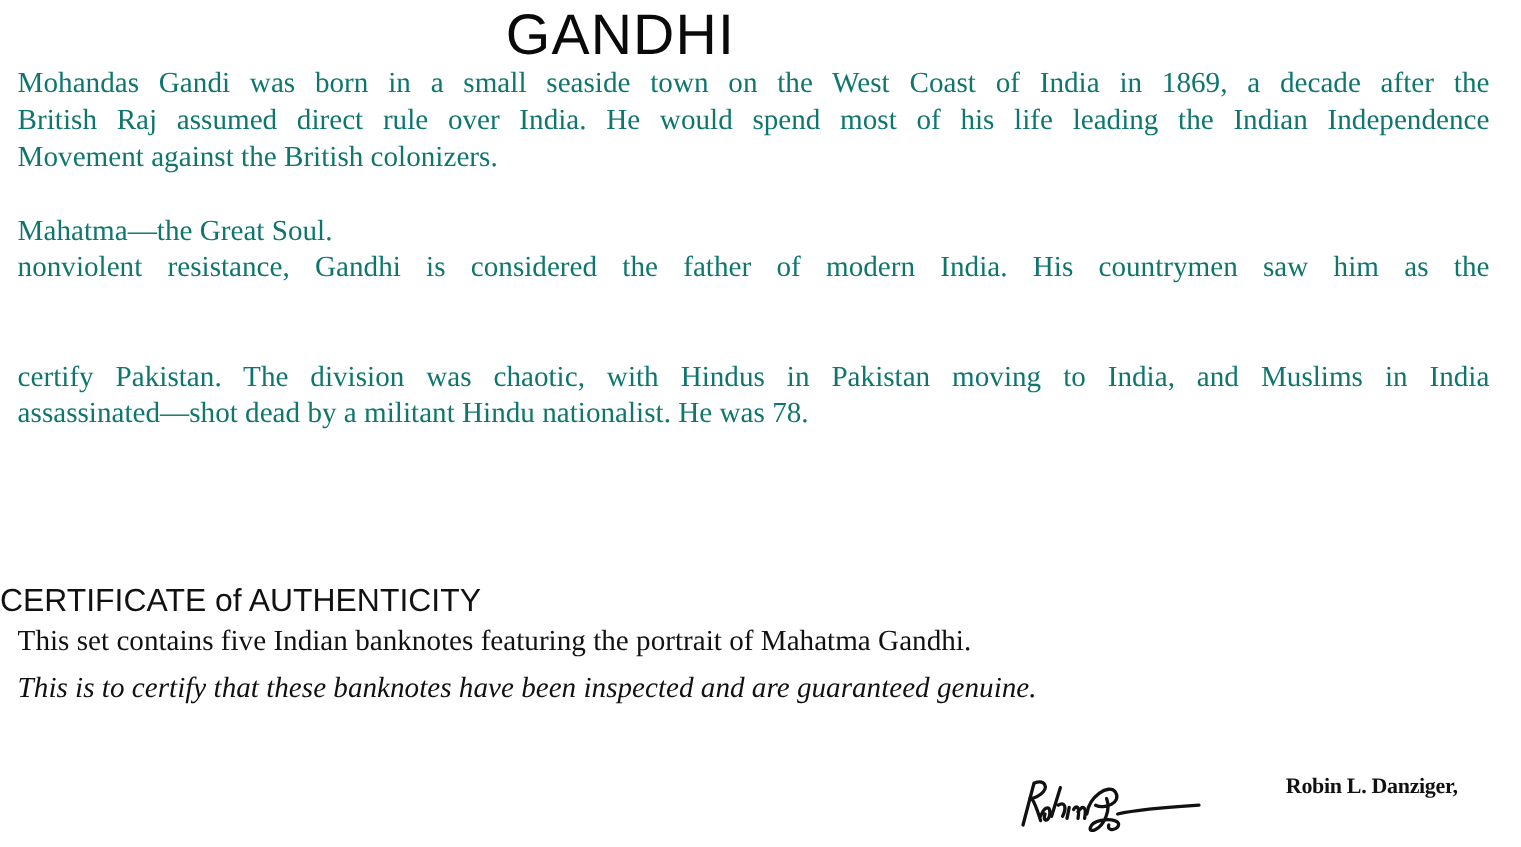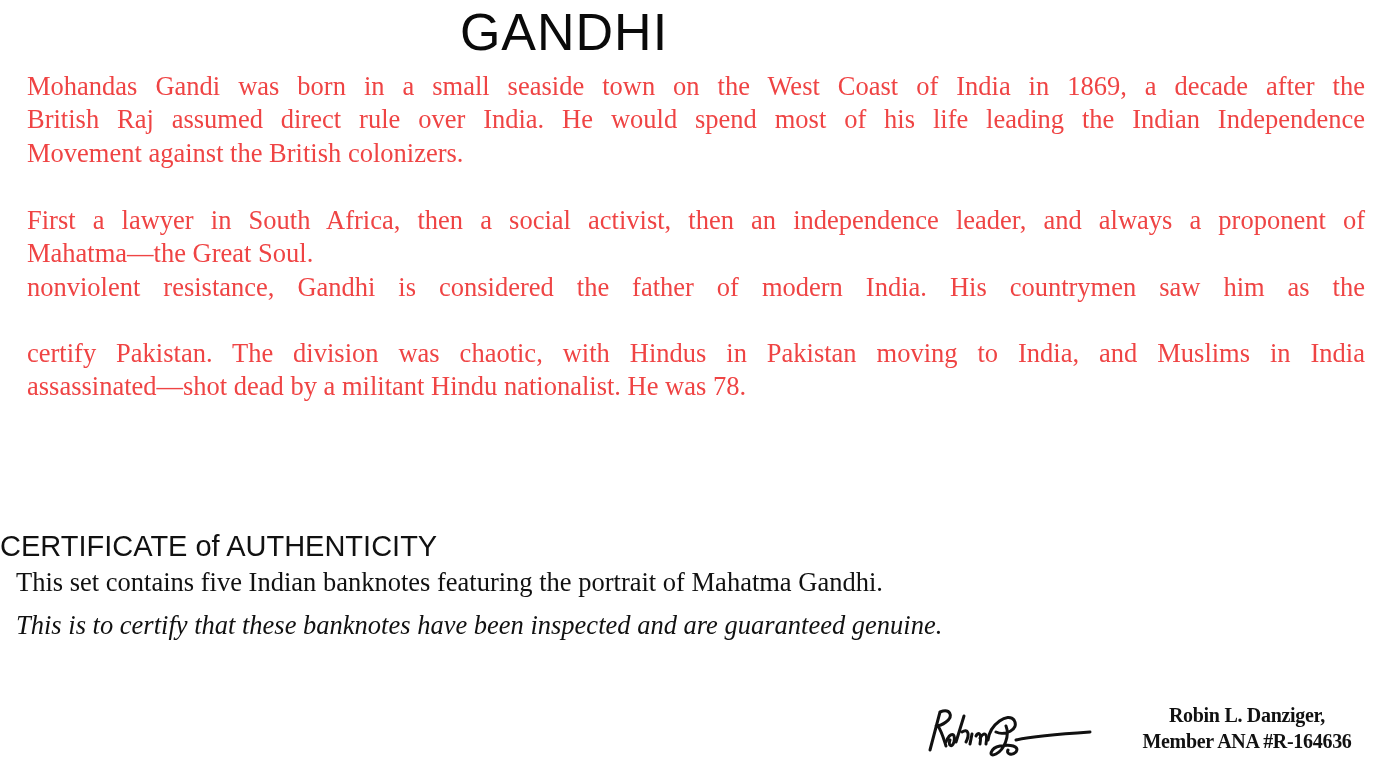--- a/index.html
+++ b/index.html
@@ -29,22 +29,22 @@
       transform: scaleY(1.0);
     }
     .para {
       position: absolute;
       left: 16px;
       width: 1338px;
       font-family: "Liberation Serif", "DejaVu Serif", serif;
       font-size: 26.5px;
       line-height: 33.3px;
       text-align: justify;
-      margin: 11px;
-      color: #ef4444;
+      margin: 0;
+      color: #0f766e;
     }
     .para .line {
       display: block;
       text-align: justify;
       text-align-last: justify;
       white-space: nowrap;
       overflow: visible;
     }
     .para .line.last {
       text-align-last: left;
@@ -113,21 +113,20 @@
 
   <div class="title">GANDHI</div>
 
   <div class="para" id="p1">
     <span class="line">Mohandas Gandi was born in a small seaside town on the West Coast of India in 1869, a decade after the</span>
     <span class="line">British Raj assumed direct rule over India. He would spend most of his life leading the Indian Independence</span>
     <span class="line last">Movement against the British colonizers.</span>
   </div>
 
   <div class="para" id="p2">
-    <span class="line">First a lawyer in South Africa, then a social activist, then an independence leader, and always a proponent of</span>
     <span class="line last">Mahatma—the Great Soul.</span>
     <span class="line">nonviolent resistance, Gandhi is considered the father of modern India. His countrymen saw him as the</span>
   </div>
 
   <div class="para" id="p3">
     <span class="line">certify Pakistan. The division was chaotic, with Hindus in Pakistan moving to India, and Muslims in India</span>
     <span class="line last">assassinated—shot dead by a militant Hindu nationalist. He was 78.</span>
   </div>
 
   <div class="cert-title">CERTIFICATE of AUTHENTICITY</div>
@@ -144,16 +143,15 @@
       <path d="M22 40 C26 30 32 30 30 40 C28 46 24 44 26 38 M32 40 L40 14 M38 30 C44 26 46 32 42 40 M48 32 L46 42 M52 34 C54 30 58 30 56 42 M56 36 C60 30 64 30 62 42"></path>
 
       <path d="M64 38 C66 22 84 10 90 18 C96 28 80 34 72 30 M82 24 C86 34 80 48 72 52 C64 56 66 46 76 44 C86 42 96 44 92 50 C88 54 82 52 84 48"></path>
 
       <path d="M92 38 C110 34 135 32 166 30"></path>
     </g>
   </svg>
 
   <div class="signer">
     <span>Robin L. Danziger,</span>
-    <span>Member ANA #R-164636</span>
   </div>
 
 </div>
 
 </body></html>

